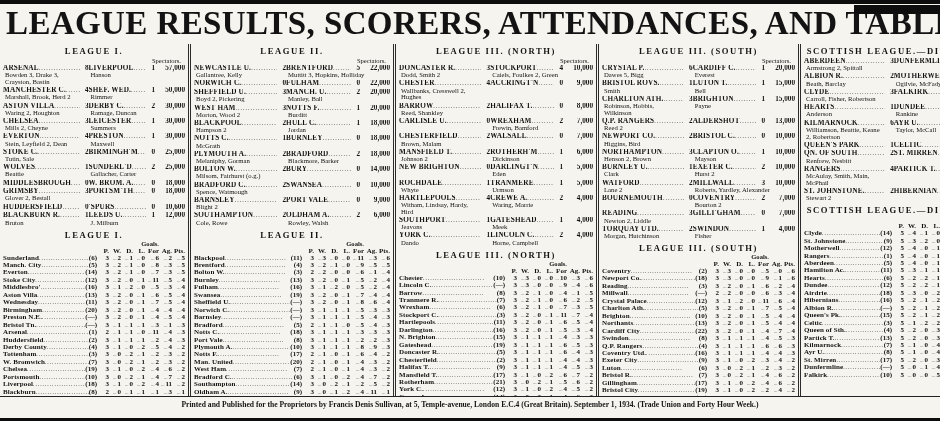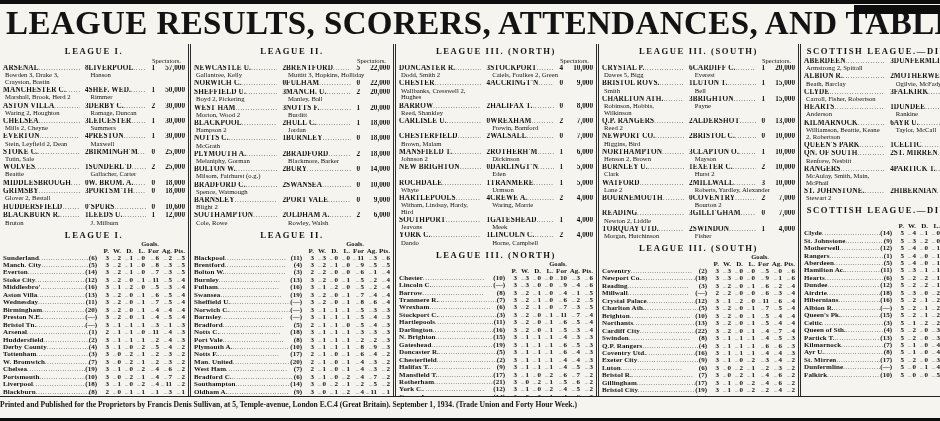--- a/index.html
+++ b/index.html
@@ -38,21 +38,21 @@
   .thead{font-weight:bold;line-height:7px;}
   .tname{display:flex;align-items:baseline;white-space:nowrap;overflow:hidden;font-weight:bold;}
   .tld{flex:1;min-width:2px;overflow:hidden;color:#333;font-weight:normal;}
   .tld::after{content:" ..........................";letter-spacing:1px;font-size:5.5px;}
   .nm{letter-spacing:.1px;}
   .pos{font-weight:bold;}
   .tnum{display:flex;justify-content:flex-end;align-items:baseline;font-weight:bold;overflow:hidden;}
   .tnum+.tnum:not(.th)::before{content:"...";font-size:5px;letter-spacing:0;color:#444;
         margin-right:1px;font-weight:normal;}
   .tnum.th{justify-content:flex-end;}
-  .imprint{font-size:7.6px;line-height:9px;font-weight:bold;padding-top:3px;
+  .imprint{text-align:center;font-size:7.6px;line-height:9px;font-weight:bold;padding-top:3px;
            white-space:nowrap;overflow:hidden;}
   .botrule{position:absolute;bottom:0;left:0;right:0;height:3px;background:#0d0d0d;}
 </style>
 </head>
 <body>
 
 <div id="page">
   <div class="toprule"></div>
   <div class="topblock"></div>
   <h1>LEAGUE RESULTS, SCORERS, ATTENDANCES, AND TABLES</h1>

